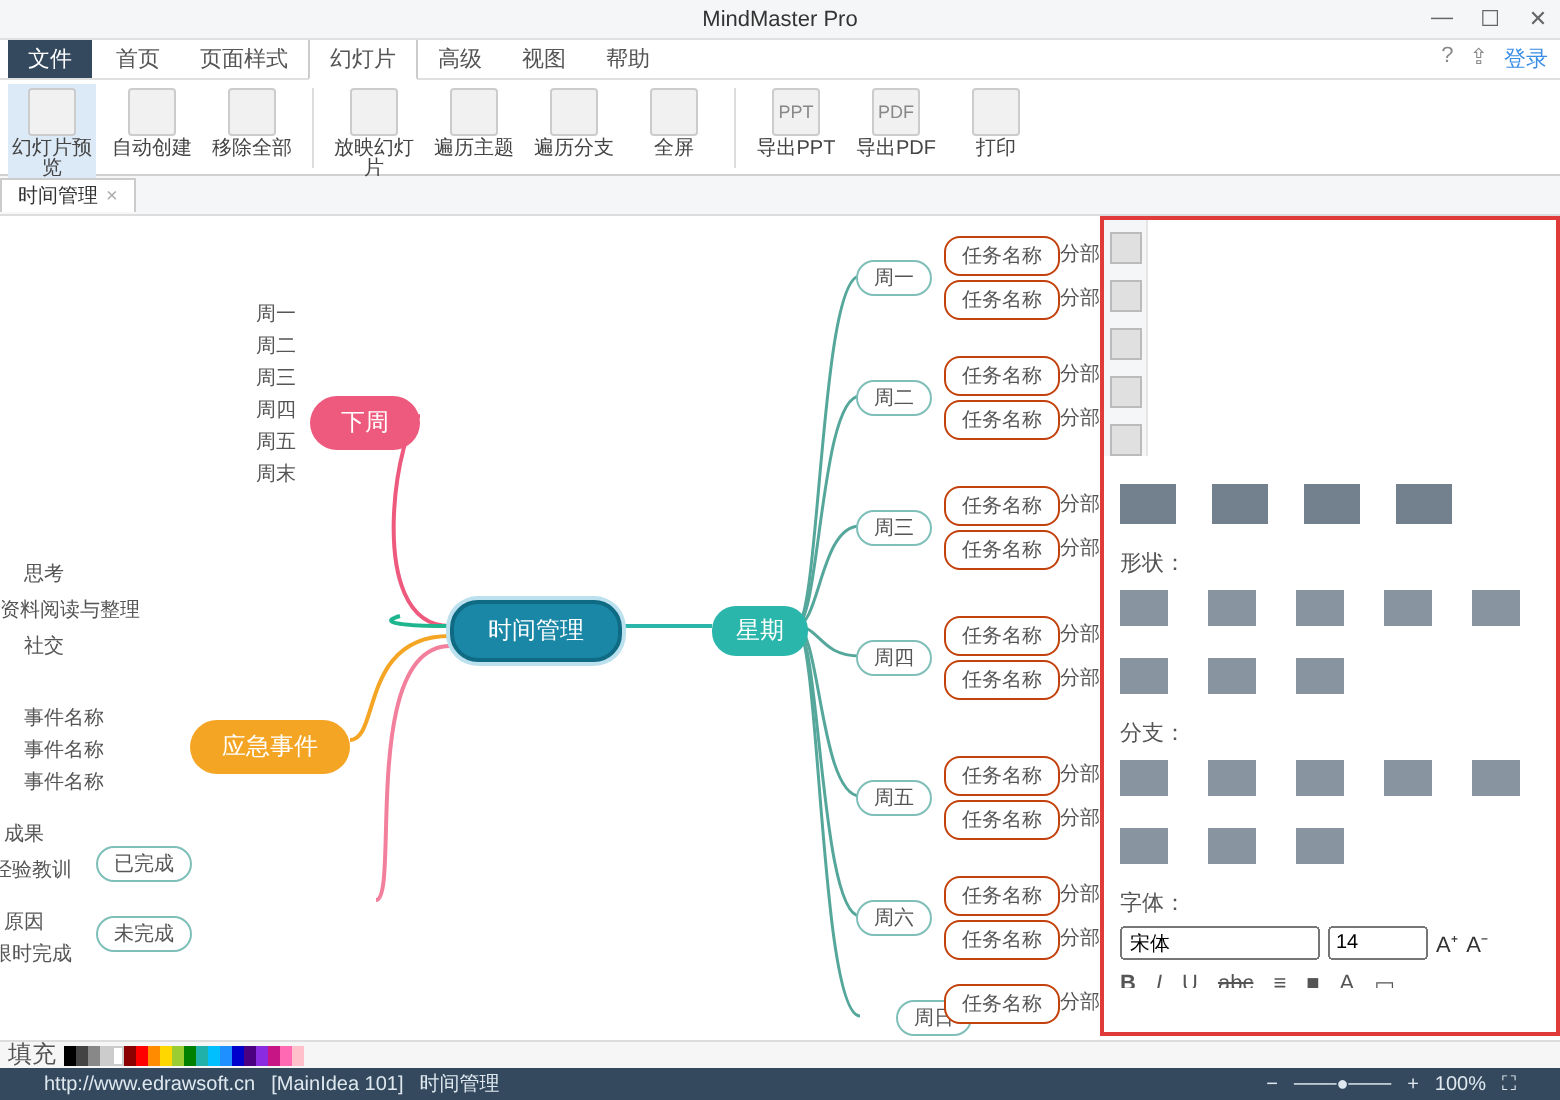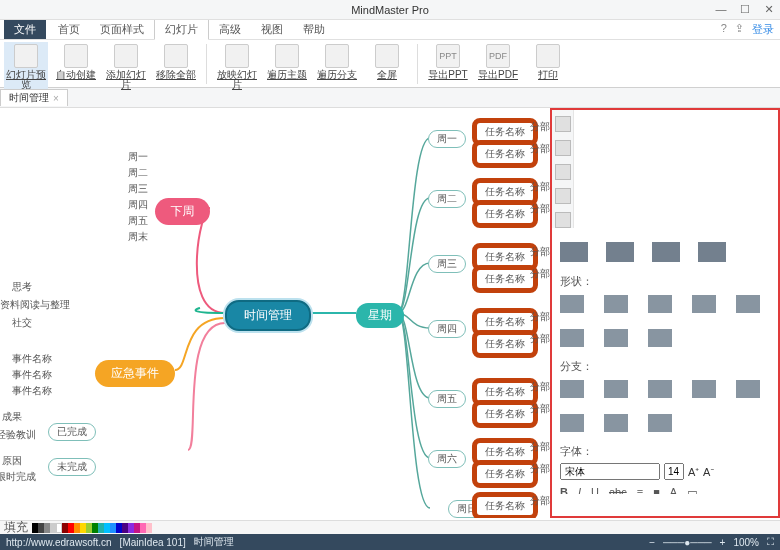--- a/index.html
+++ b/index.html
@@ -10,58 +10,58 @@
   .menuline { height: 20px; display: flex; align-items: center; border-bottom: 1px solid #e0e0e0; padding-left: 4px; }
   .menuline .file { background: #34495e; color: #fff; padding: 2px 10px; margin-right: 2px; }
   .menuline .tab { padding: 2px 10px; color: #555; }
   .menuline .tab.active { border: 1px solid #ccc; border-bottom: 1px solid #fff; background: #fff; }
   .menuline .right { margin-left: auto; display: flex; gap: 8px; padding-right: 6px; color: #888; }
   .menuline .login { color: #3a8ee6; }
   .ribbon { height: 48px; background: #fff; border-bottom: 1px solid #d0d0d0; display: flex; align-items: flex-start; padding: 2px 4px; gap: 6px; }
   .rbtn { display: flex; flex-direction: column; align-items: center; justify-content: flex-start; width: 44px; padding-top: 2px; }
   .rbtn.big { background: #dceaf7; }
   .rbtn .ic { width: 24px; height: 24px; background: #f1f1f1; border: 1px solid #ccc; border-radius: 2px; margin-bottom: 2px; display:flex; align-items:center; justify-content:center; font-size:9px; color:#888;}
-  .rbtn .lbl { font-size: 10px; color: #444; text-align: center; line-height: 1; text-decoration: underline; }
+  .rbtn .lbl { font-size: 10px; color: #444; text-align: center; line-height: 1; }
   .rsep { width: 1px; height: 40px; background: #ddd; margin: 2px 2px; }
   .doctab { height: 20px; background: #f5f6f7; border-bottom: 1px solid #ddd; display: flex; align-items: center; }
   .doctab .dt { background: #fff; border: 1px solid #ccc; border-bottom: none; padding: 1px 8px; font-size: 10px; display: flex; align-items: center; gap: 4px; }
   .doctab .dt .x { color: #aaa; }
   .workspace { position: relative; height: 410px; display: flex; }
   .canvas { flex: 1; position: relative; overflow: hidden; background: #fff; }
   .node { position: absolute; border-radius: 14px; padding: 5px 14px; color: #fff; font-size: 12px; text-align: center; }
   .central { background: #1987a5; left: 225px; top: 192px; width: 86px; border: 2px solid #0f6b83; box-shadow: 0 0 0 2px #bce1ee; }
   .weeklbl { position: absolute; left: 356px; background: #2bb6ab; color: #fff; padding: 4px 12px; border-radius: 12px; top: 195px; font-size: 12px; }
   .pink { background: #ee5a7d; left: 155px; top: 90px; width: 55px; text-align:center;}
   .green { background: #1fb58f; left: 80px; top: 190px; width: 120px; text-align:center;}
   .orange { background: #f5a524; left: 95px; top: 252px; width: 80px; text-align:center;}
   .pink2 { background: #f27f9c; left: 88px; top: 332px; width: 100px; text-align:center;}
   .leaflabel { position: absolute; font-size: 10px; color: #555; }
   .ov { position: absolute; border: 1px solid #7fbfb9; border-radius: 9px; padding: 1px 8px; font-size: 10px; color: #555; background: #fff;}
-  .tasknode { position: absolute; border: 5px solid #c2410c; border-radius: 8px; padding: 2px 8px; font-size: 10px; color: #555; background: #fff; }
+  .tasknode { position: absolute; border: 1px solid #c2410c; border-radius: 8px; padding: 2px 8px; font-size: 10px; color: #555; background: #fff; }
   .tasklabel { position: absolute; font-size: 10px; color: #555; }
   
   .rightpanel { width: 230px; border: 2px solid #e03a3a; position: relative; background: #fff; }
   .rp-head { height: 22px; border-bottom: 1px solid #ddd; display: flex; align-items: center; padding: 0 6px; font-size: 11px; color: #555; justify-content: space-between;}
   .rp-body { display: flex; height: calc(100% - 22px); flex-direction: column; }
   .rp-tabs { width: 22px; background: #f5f6f7; display: flex; flex-direction: column; align-items: center; padding-top: 6px; gap: 8px; border-right: 1px solid #e5e5e5;}
   .rp-tabs span { width: 16px; height: 16px; background: #e0e0e0; border: 1px solid #bbb; display:block;}
   .rp-content { flex: 1; padding: 8px 8px; overflow: auto; }
   .iconrow { display: flex; gap: 18px; margin: 6px 0 12px 0; }
   .iconrow .ico { width: 28px; height: 20px; background: #5a6a7a; opacity: .85;}
   .seclbl { font-size: 11px; color: #555; margin-top: 6px; }
   .grid2 { display: flex; flex-wrap: wrap; gap: 16px 20px; margin: 6px 0 12px 0; }
   .grid2 .ico2 { width: 24px; height: 18px; background: #6a7a8a; opacity:.8;}
   .fontrow { display: flex; align-items: center; gap: 4px; margin-top: 4px; }
   .fontrow input { width: 100px; font-size: 10px; padding: 1px 3px; }
-  .fontrow .sz { width: 20px; font-size: 10px; padding: 1px 2px; }
+  .fontrow .sz { width: 50px; font-size: 10px; padding: 1px 2px; }
   .fmtrow { display: flex; gap: 10px; margin-top: 6px; font-size: 11px; color: #555;}
   .colorbar { position: absolute; bottom: 16px; left: 0; right: 0; height: 14px; display: flex; align-items: center; padding: 0 4px; gap: 0; background: #f6f6f6; border-top: 1px solid #ddd;}
   .colorbar .lbl { font-size: 12px; color: #555; margin-right: 4px;}
   .colorbar .sw { width: 6px; height: 10px; }
-  .statusbar { position: absolute; bottom: 0; left: 0; right: 0; height: 16px; background: #34495e; color: #dfe8ef; font-size: 10px; display: flex; align-items: center; padding: 0 6px; gap: 8px;}
+  .statusbar { position: absolute; bottom: 0; left: 0; right: 0; height: 16px; background: #34495e; color: #dfe8ef; font-size: 10px; display: flex; align-items: center; padding: 0 22px; gap: 8px;}
   .statusbar .right { margin-left: auto; display: flex; gap: 8px; align-items: center;}
   svg.lines { position: absolute; left:0; top:0; pointer-events:none;}
 </style>
 </head>
 <body>
 
 <div class="titlebar">
   <span>MindMaster Pro</span>
   <div class="winbtns">
     <span>—</span>
@@ -86,24 +86,20 @@
 </div>
 
 <div class="ribbon">
   <div class="rbtn big">
       <div class="ic"></div>
       <div class="lbl">幻灯片预览</div>
     </div>
   <div class="rbtn">
       <div class="ic"></div>
       <div class="lbl">自动创建</div>
-    </div>
-  <div class="rbtn">
-      <div class="ic"></div>
-      <div class="lbl">添加幻灯片</div>
     </div>
   <div class="rbtn">
       <div class="ic"></div>
       <div class="lbl">移除全部</div>
     </div>
   <div class="rsep"></div>
   <div class="rbtn">
       <div class="ic"></div>
       <div class="lbl">放映幻灯片</div>
     </div>

